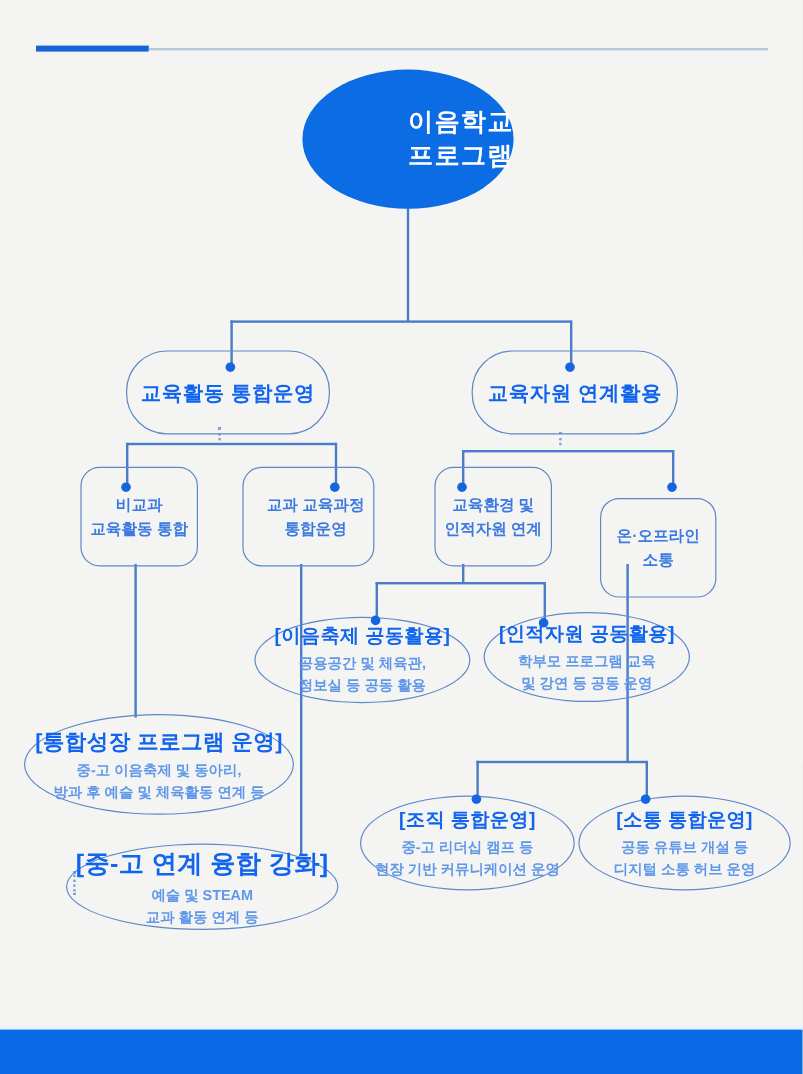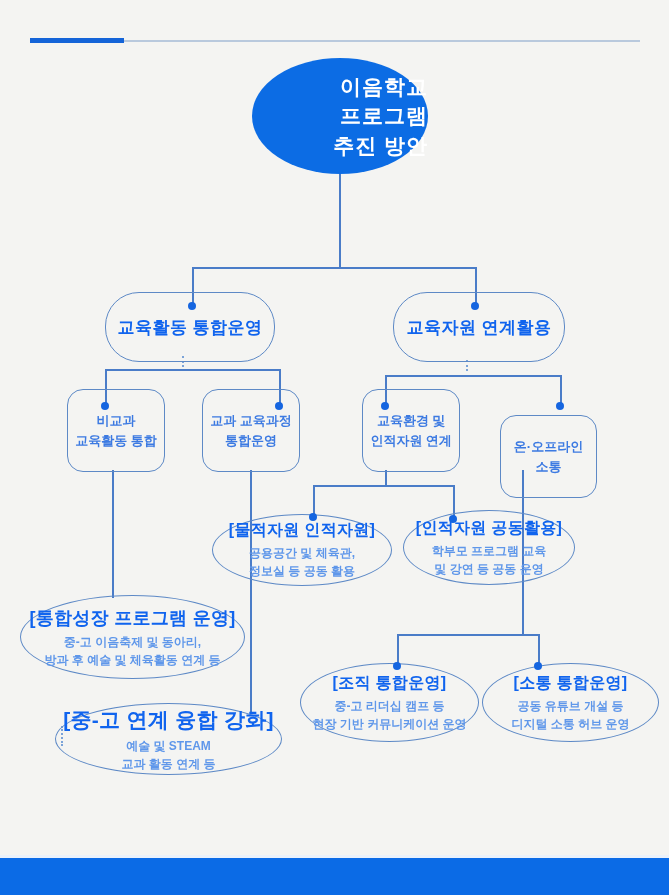--- a/index.html
+++ b/index.html
@@ -85,49 +85,48 @@
   <div class="dot" style="left:393px;top:662px;"></div>
   <div class="dot" style="left:534px;top:662px;"></div>
 
   <div class="dotted-v" style="left:182px;top:356px;height:11px;"></div>
   <div class="dotted-v" style="left:466px;top:360px;height:11px;"></div>
   <div class="dotted-v" style="left:61px;top:726px;height:20px;"></div>
 
   <div class="node root-ellipse" style="left:252px;top:58px;width:176px;height:116px;">
     <div>이음학교</div>
     <div>프로그램</div>
-    <div>추진 방안</div>
   </div>
 
   <div class="node pill" style="left:105px;top:292px;width:168px;height:68px;">
     <div>교육활동 통합운영</div>
   </div>
   <div class="node pill" style="left:393px;top:292px;width:170px;height:68px;">
     <div>교육자원 연계활용</div>
   </div>
 
   <div class="node sq" style="left:67px;top:389px;width:96px;height:81px;">
     <div>비교과</div>
     <div>교육활동 통합</div>
   </div>
-  <div class="node sq" style="left:202px;top:389px;width:96px;height:81px;">
+  <div class="node sq" style="left:202px;top:389px;width:96px;height:81px;padding-left:12px;">
     <div>교과 교육과정</div>
     <div>통합운영</div>
   </div>
   <div class="node sq" style="left:362px;top:389px;width:96px;height:81px;font-family:Liberation Serif, serif;">
     <div>교육환경 및</div>
     <div>인적자원 연계</div>
   </div>
   <div class="node sq" style="left:500px;top:389px;width:95px;height:81px;margin-top:26px;">
     <div>온·오프라인</div>
     <div>소통</div>
   </div>
 
   <div class="node oval ts-16" style="left:212px;top:514px;width:178px;height:70px;">
-    <div class="t">[물적자원 인적자원]</div>
+    <div class="t">[이음축제 공동활용]</div>
     <div class="d">공용공간 및 체육관,</div>
     <div class="d">정보실 등 공동 활용</div>
   </div>
   <div class="node oval ts-16" style="left:403px;top:510px;width:170px;height:73px;">
     <div class="t">[인적자원 공동활용]</div>
     <div class="d">학부모 프로그램 교육</div>
     <div class="d">및 강연 등 공동 운영</div>
   </div>
   <div class="node oval ts-18" style="left:20px;top:595px;width:223px;height:82px;">
     <div class="t">[통합성장 프로그램 운영]</div>

